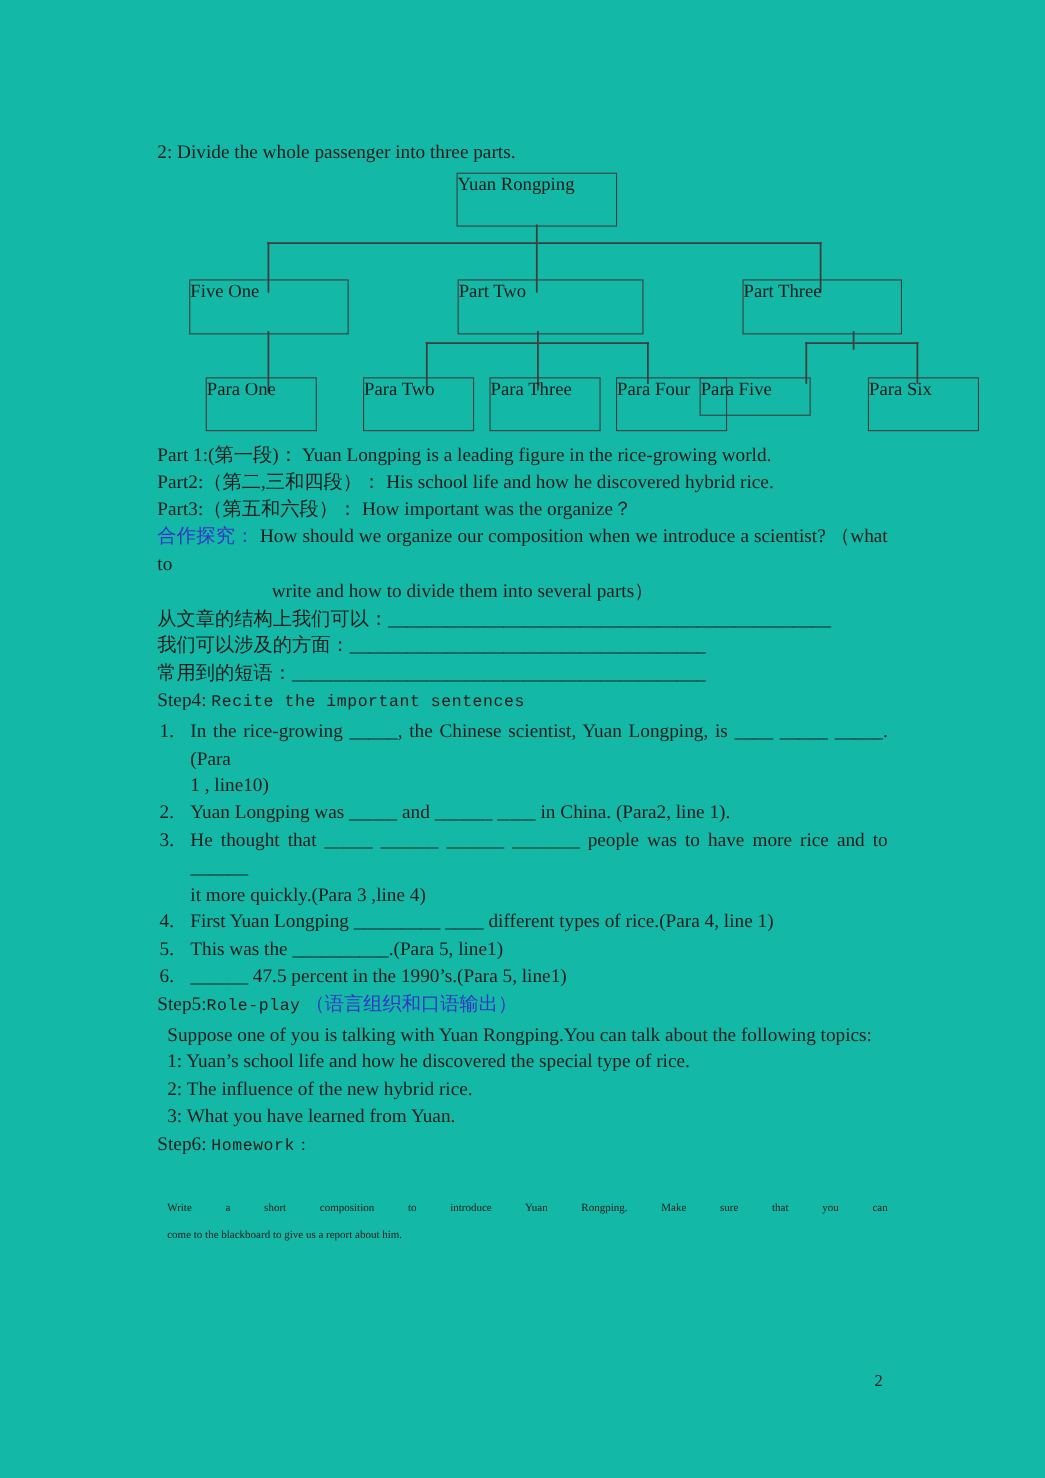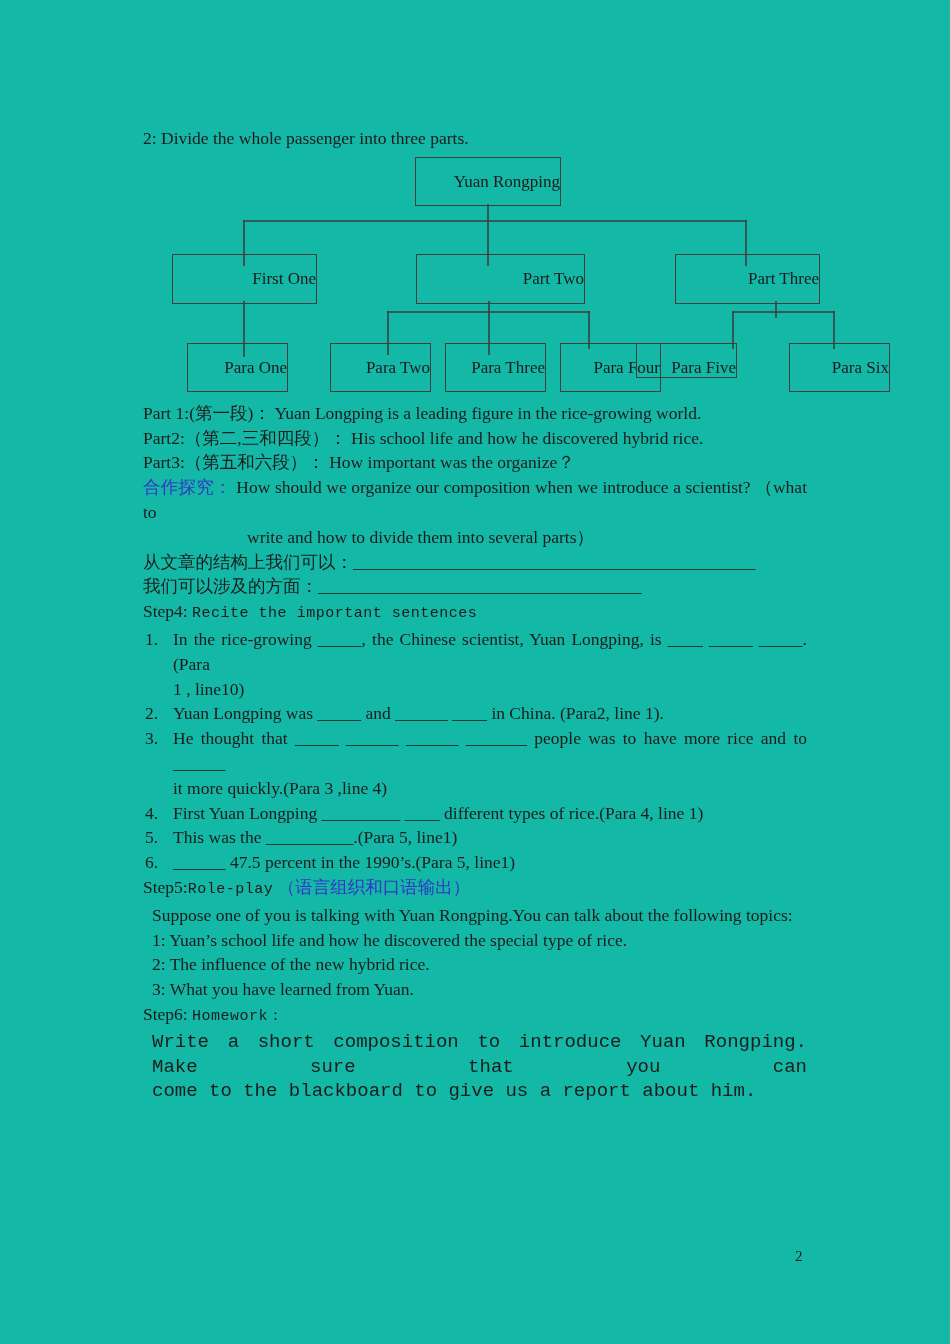--- a/index.html
+++ b/index.html
@@ -12,34 +12,34 @@
   .mono { font-family:Liberation Mono, monospace; font-size:15px; letter-spacing:.5px; }
   .blue { color:#3434c8; }
   .jl { text-align:justify; text-align-last:justify; }
   .line { white-space:pre-wrap; }
 
   
   .diagram { position:relative; margin:0 -143px; width:950px; height:250px; }
   .diagram svg { position:absolute; left:0; top:0; }
   .dbox {
     position:absolute; box-sizing:border-box; border:1.6px solid #3e3e3e;
-    background:transparent; text-align:right; padding-top:14px;
+    background:transparent; text-align:left; padding-top:0;
     font-size:17px; line-height:20px; color:#1c1c1c;
   }
 
   
   .hang2 { margin-left:104px; }
 
   
   .sent-item { display:flex; }
   .sent-num { width:30px; flex:0 0 30px; padding-left:2px; box-sizing:border-box; }
   .sent-body { flex:1 1 auto; min-width:0; }
 
   .indent9 { margin-left:9px; }
-  .homework { margin-left:9px; width:655px; font-family:Liberation Mono, monospace; font-size:19px; letter-spacing:0; }
+  .homework { margin-left:9px; width:655px; font-family:Liberation Serif, serif; font-size:10px; letter-spacing:0;margin-top:32px; }
   .homework .line { line-height:24.8px; }
 
   .page-number { position:absolute; left:795px; top:1244px; font-size:15px; }
 </style>
 </head>
 <body>
 
 <div class="page">
   <div class="content">
 
@@ -60,21 +60,21 @@
           <line x1="776" y1="150" x2="776" y2="167"></line>
           <line x1="732" y1="161" x2="835" y2="161"></line>
           <line x1="733" y1="160" x2="733" y2="198"></line>
           <line x1="834" y1="160" x2="834" y2="198"></line>
         </g>
       </svg>
       <div class="dbox" style="left:415px;top:6px;width:146px;height:49px;">
         <span>Yuan Rongping</span>
       </div>
       <div class="dbox" style="left:172px;top:103px;width:145px;height:50px;">
-        <span>First One</span>
+        <span>Five One</span>
       </div>
       <div class="dbox" style="left:416px;top:103px;width:169px;height:50px;">
         <span>Part Two</span>
       </div>
       <div class="dbox" style="left:675px;top:103px;width:145px;height:50px;">
         <span>Part Three</span>
       </div>
       <div class="dbox" style="left:187px;top:192px;width:101px;height:49px;">
         <span>Para One</span>
       </div>
@@ -97,20 +97,21 @@
 
     <div class="line">Part 1:(第一段)： Yuan Longping is a leading figure in the rice-growing world.</div>
     <div class="line">Part2:（第二,三和四段）： His school life and how he discovered hybrid rice.</div>
     <div class="line">Part3:（第五和六段）： How important was the organize？</div>
 
     <div class="line jl"><span class="blue">合作探究：</span><span> How should we organize our composition when we introduce a scientist? （what to</span></div>
     <div class="line hang2">write and how to divide them into several parts）</div>
 
     <div class="line"><span>从文章的结构上我们可以：</span><span>______________________________________________</span></div>
     <div class="line"><span>我们可以涉及的方面：</span><span>_____________________________________</span></div>
+    <div class="line"><span>常用到的短语：</span><span>___________________________________________</span></div>
 
     <div class="line"><span>Step4:</span> <span class="mono">Recite the important sentences</span></div>
 
     <div class="sent-item">
       <div class="sent-num">1.</div>
       <div class="sent-body">
         <div class="line jl">In the rice-growing _____, the Chinese scientist, Yuan Longping, is ____ _____ _____. (Para</div>
         <div class="line">1 , line10)</div>
       </div>
     </div>

